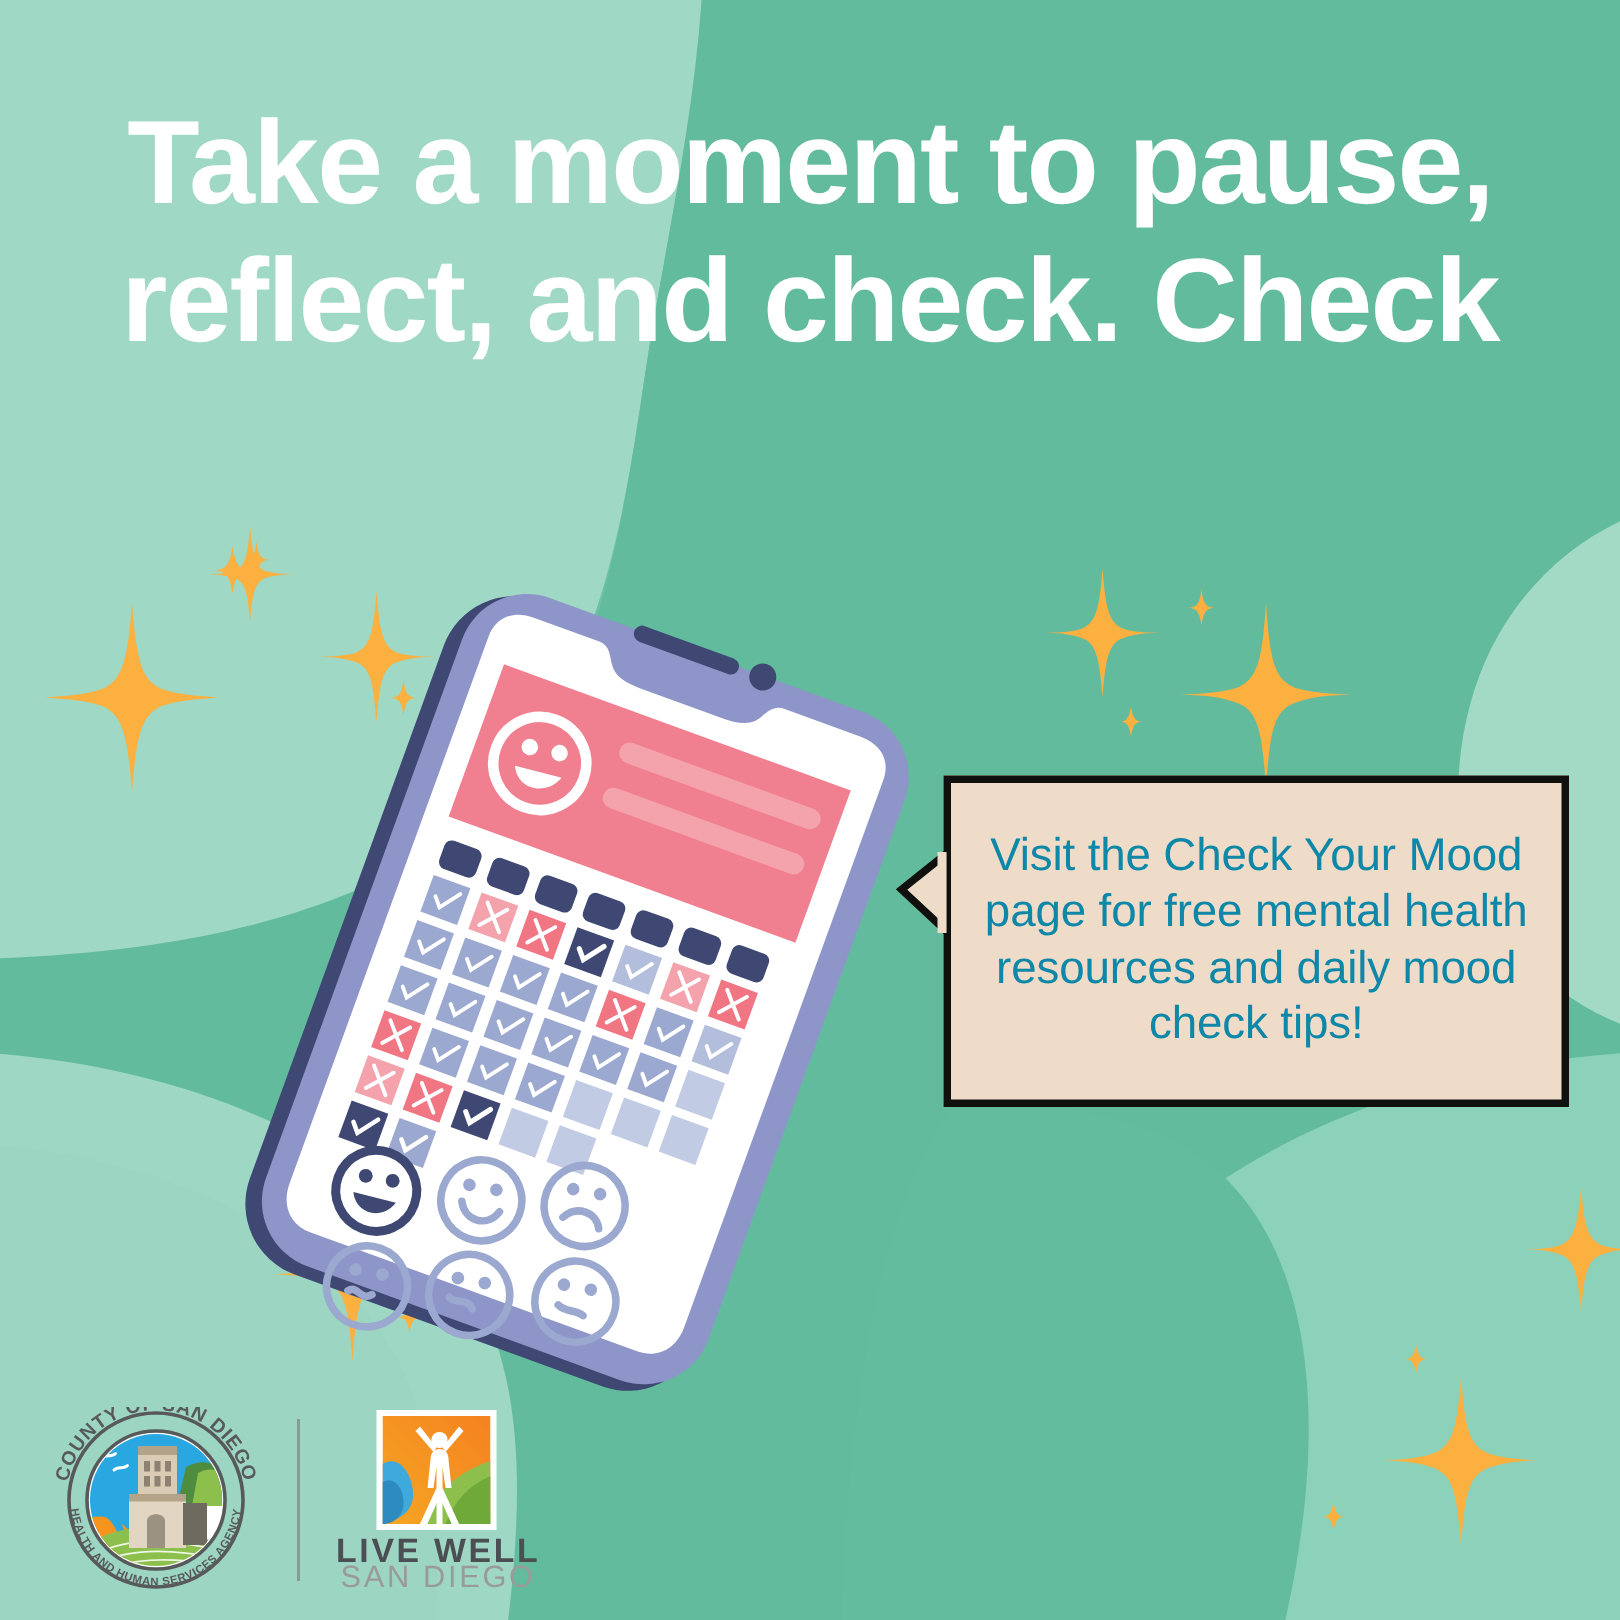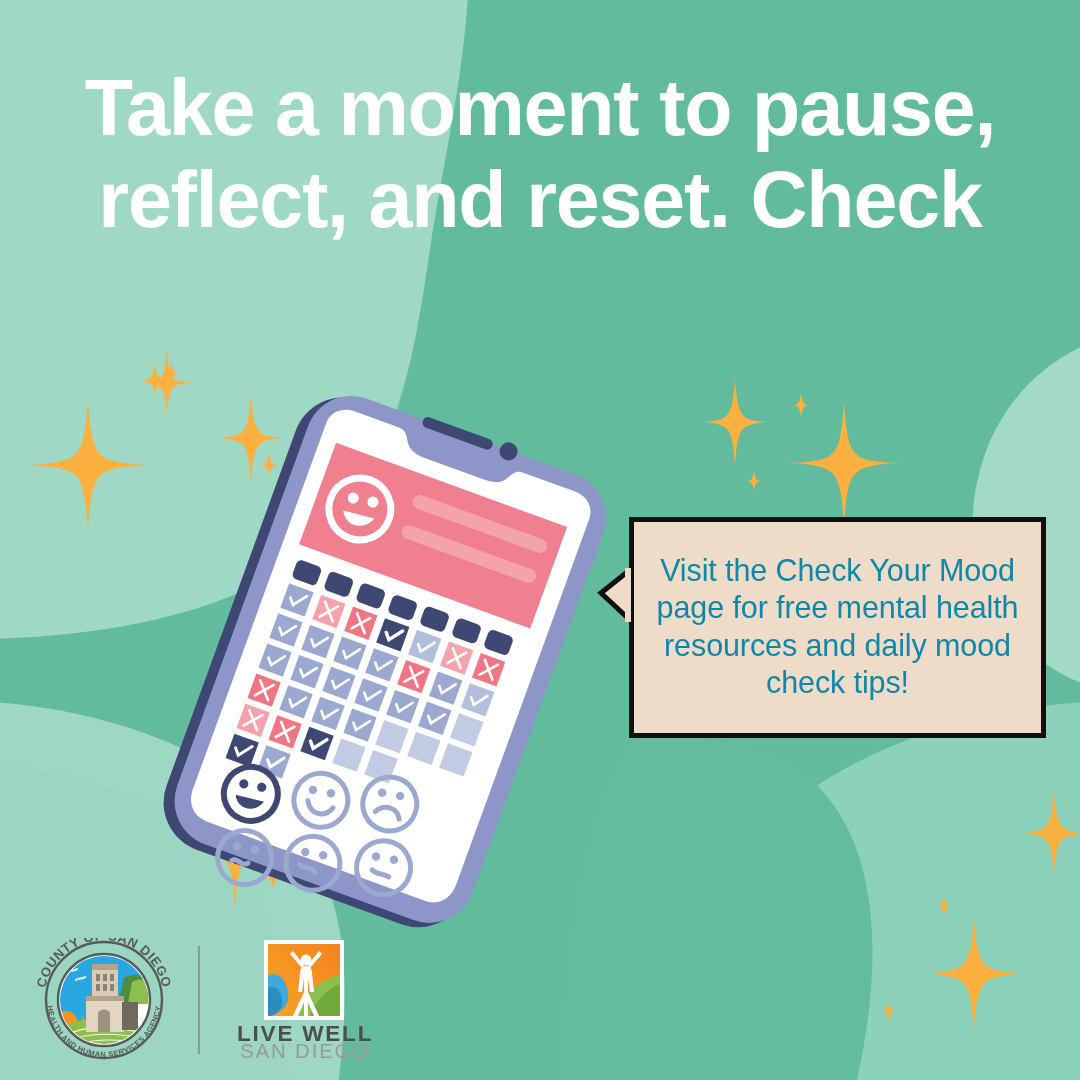--- a/index.html
+++ b/index.html
@@ -82,21 +82,21 @@
     left: 0; bottom: 0;
     width: 1080px; height: 160px;
     z-index: 10;
     display: flex; align-items: center;
   }
   #seal-logo { position: absolute; left: 28px; bottom: 18px; width: 152px; height: 124px; }
   #logo-divider {
     position: absolute; left: 198px; bottom: 26px;
     width: 2px; height: 108px; background: #7C8A86; opacity: .75;
   }
-  #livewell-logo { position: absolute; left: 224px; bottom: 20px; width: 160px; height: 120px; }
+  #livewell-logo { position: absolute; left: 211px; bottom: 20px; width: 160px; height: 120px; }
   #seal-logo svg, #livewell-logo svg { display: block; }
 </style>
 </head>
 <body>
 
 <div id="poster">
 
   <svg class="bg-layer" viewBox="0 0 1080 1080" preserveAspectRatio="none">
     <rect x="0" y="0" width="1080" height="1080" fill="#6CC2A3"></rect>
 
@@ -141,21 +141,21 @@
              C 1075,686 1110,694 1140,694 Z"></path>
 
     <path fill="#9CD6C2" d="M -60,760
              C 70,760 180,800 240,870
              C 292,930 300,1010 285,1140
              L -60,1140 Z"></path>
   </svg>
 
   <div id="headline">
     <span class="hl-line">Take a moment to pause,</span>
-    <span class="hl-line">reflect, and reset. Check</span>
+    <span class="hl-line">reflect, and check. Check</span>
   </div>
 
   <div class="sparkle" style="left:28px; top:400px;">
     <svg width="120" height="130" viewBox="0 0 120 130">
       <path fill="#FBB040" d="M60 2 C63 40 66 55 82 60 C95 64 108 64 118 65 C108 66 95 66 82 70 C66 75 63 90 60 128 C57 90 54 75 38 70 C25 66 12 66 2 65 C12 64 25 64 38 60 C54 55 57 40 60 2 Z"></path>
     </svg>
   </div>
   <div class="sparkle" style="left:140px; top:363px;">
     <svg width="30" height="34" viewBox="0 0 30 34">
       <path fill="#FBB040" d="M15 1 C16.5 11 18 15 23 16.5 C26 17.3 28 17 29 17 C28 17 26 16.8 23 18 C18 19.5 16.5 23.5 15 33 C13.5 23.5 12 19.5 7 18 C4 16.8 2 17 1 17 C2 17 4 17.3 7 16.5 C12 15 13.5 11 15 1 Z"></path>

